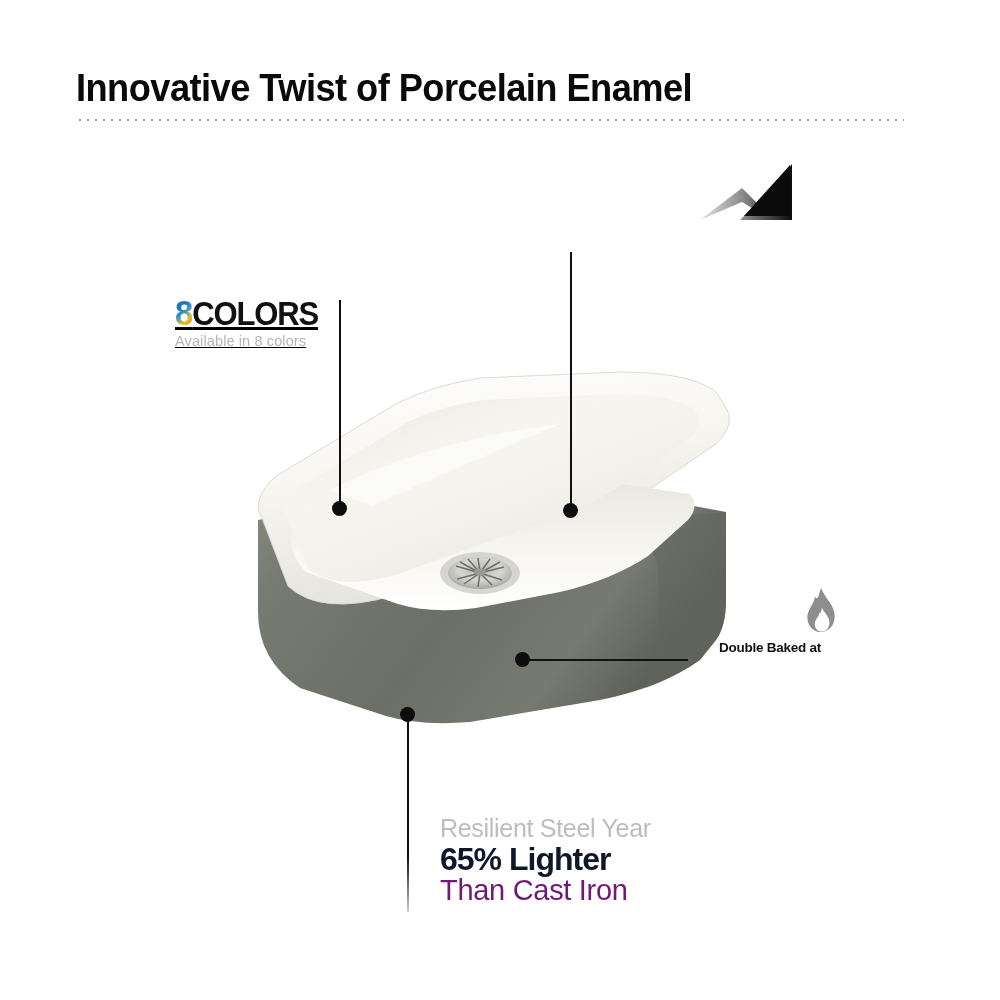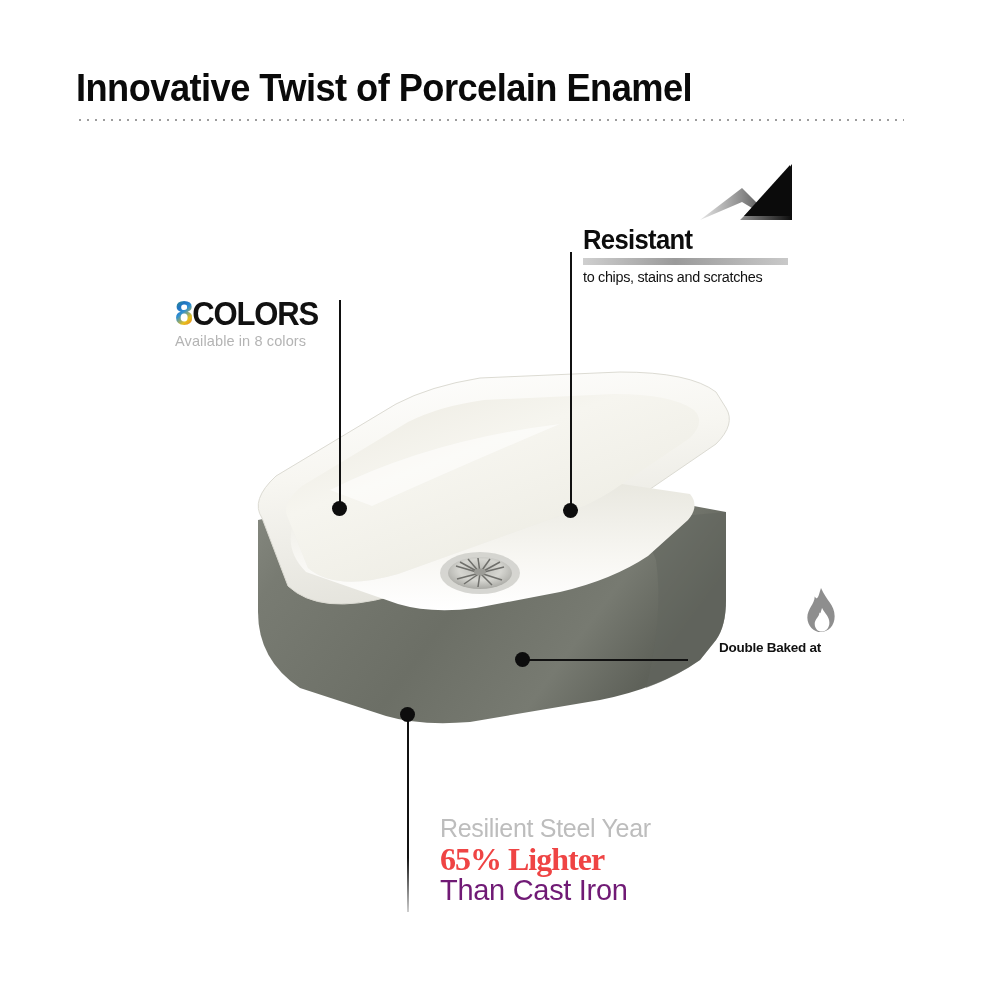--- a/index.html
+++ b/index.html
@@ -31,21 +31,21 @@
   }
 
   
   .sink-wrap{position:absolute;left:0;top:0;width:1000px;height:1000px;}
 
   
   .callout{position:absolute;}
   .nowrap{white-space:nowrap;}
 
   
-  .colors-box{left:175px;top:296px;}
+  .colors-box{left:175px;top:296px;text-decoration:underline;}
   .colors-head{
     font-weight:bold;font-size:33px;line-height:33px;color:#111;
     letter-spacing:-1.2px;transform:scaleX(0.94);transform-origin:left top;
     white-space:nowrap;
   }
   .eight{
     font-weight:bold;font-size:35px;
     background:linear-gradient(140deg,#3aa94b 0%,#1f73c4 34%,#2f8fd0 48%,#e8c11c 70%,#e04a2f 100%);
     -webkit-background-clip:text;background-clip:text;
     color:transparent;-webkit-text-fill-color:transparent;
@@ -105,21 +105,21 @@
     white-space:nowrap;
   }
   .temp .deg{font-size:25px;vertical-align:22px;letter-spacing:0;}
   .brk{position:absolute;width:14px;border-top:3px solid #8d8d8d;border-bottom:3px solid #8d8d8d;height:58px;box-sizing:border-box;}
   .brk-l{left:-20px;top:-22px;border-left:3px solid #8d8d8d;}
   .brk-r{right:-18px;top:-22px;border-right:3px solid #8d8d8d;}
 
   
   .steel-box{left:440px;top:815px;}
   .steel-top{font-size:25px;line-height:27px;color:#bdbdbd;letter-spacing:-0.3px;white-space:nowrap;}
-  .steel-mid{font-size:32px;line-height:35px;color:#ef4444;font-weight:bold;letter-spacing:-1px;white-space:nowrap;font-family:Liberation Serif, serif;}
+  .steel-mid{font-size:32px;line-height:35px;color:#0f172a;font-weight:bold;letter-spacing:-1px;white-space:nowrap;}
   .steel-bot{font-size:29px;line-height:27px;color:#701a75;letter-spacing:-0.3px;white-space:nowrap;}
 
   
   .leader{position:absolute;background:#111;}
   .leader-v{width:1.6px;}
   .leader-h{height:1.6px;}
   .leader-fade{background:linear-gradient(180deg,#111 0%,#111 72%,#cfcfcf 100%);}
   .dot{position:absolute;border-radius:50%;background:#0d0d0d;}
 </style>
 </head>
@@ -234,25 +234,20 @@
   <div class="leader leader-v leader-fade" style="left:407px;top:718px;height:194px;"></div>
   <div class="dot" style="left:400px;top:707px;width:15px;height:15px;"></div>
 
   <div class="callout colors-box">
     <div class="colors-head nowrap">
       <span class="eight">8</span><span>COLORS</span>
     </div>
     <div class="colors-sub">Available in 8 colors</div>
   </div>
 
-  <div class="callout resist-box">
-    <div class="resist-head">Resistant</div>
-    <div class="resist-bar"></div>
-    <div class="resist-sub">to chips, stains and scratches</div>
-  </div>
 
 
   <div class="callout baked-box">
     <div class="baked-label">Double Baked at</div>
   </div>
 
   <div class="callout steel-box">
     <div class="steel-top">Resilient Steel Year</div>
     <div class="steel-mid">65% Lighter</div>
     <div class="steel-bot">Than Cast Iron</div>

